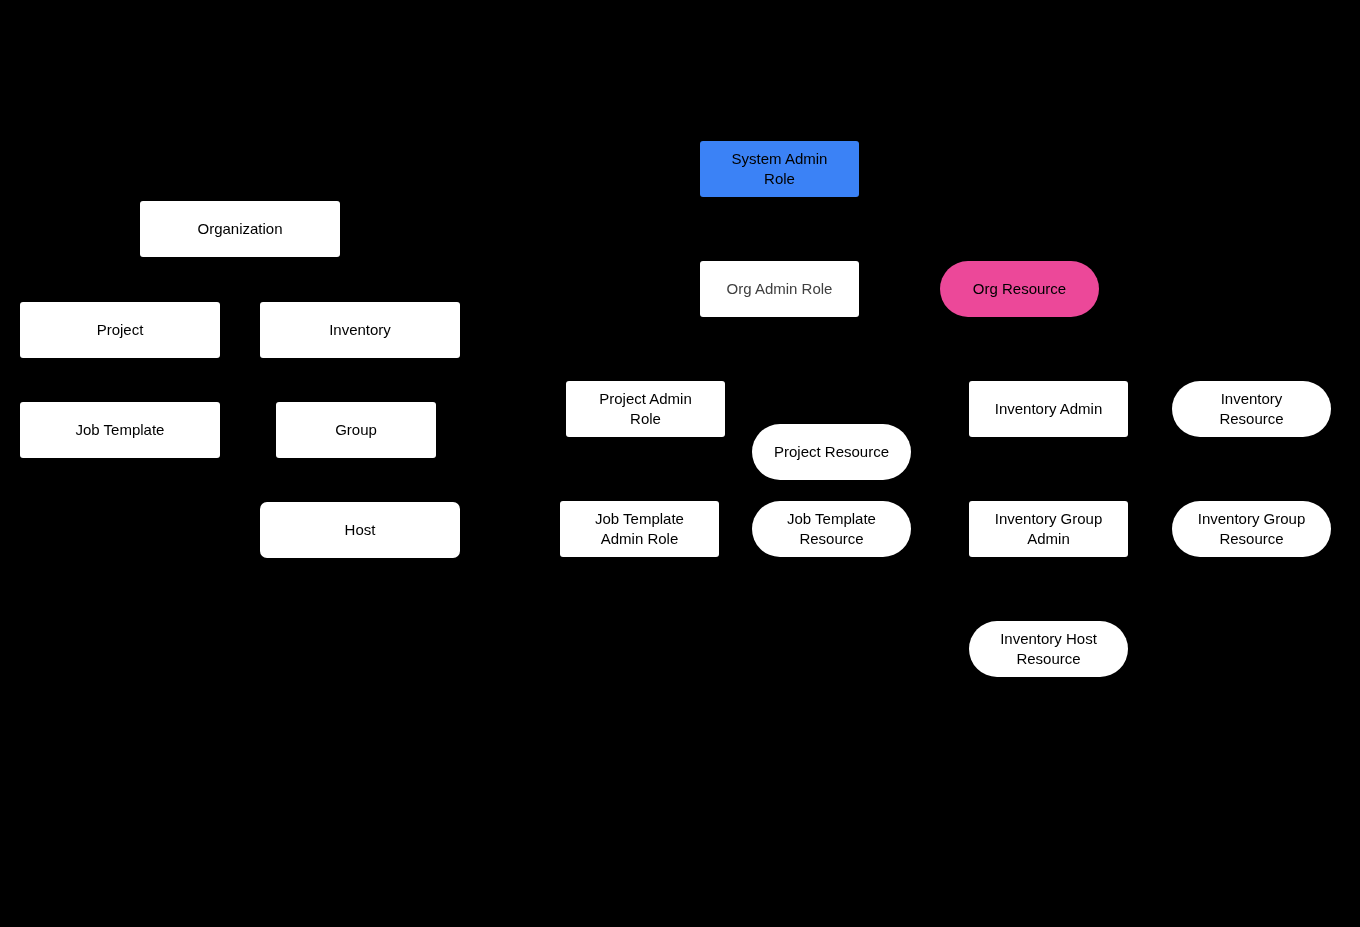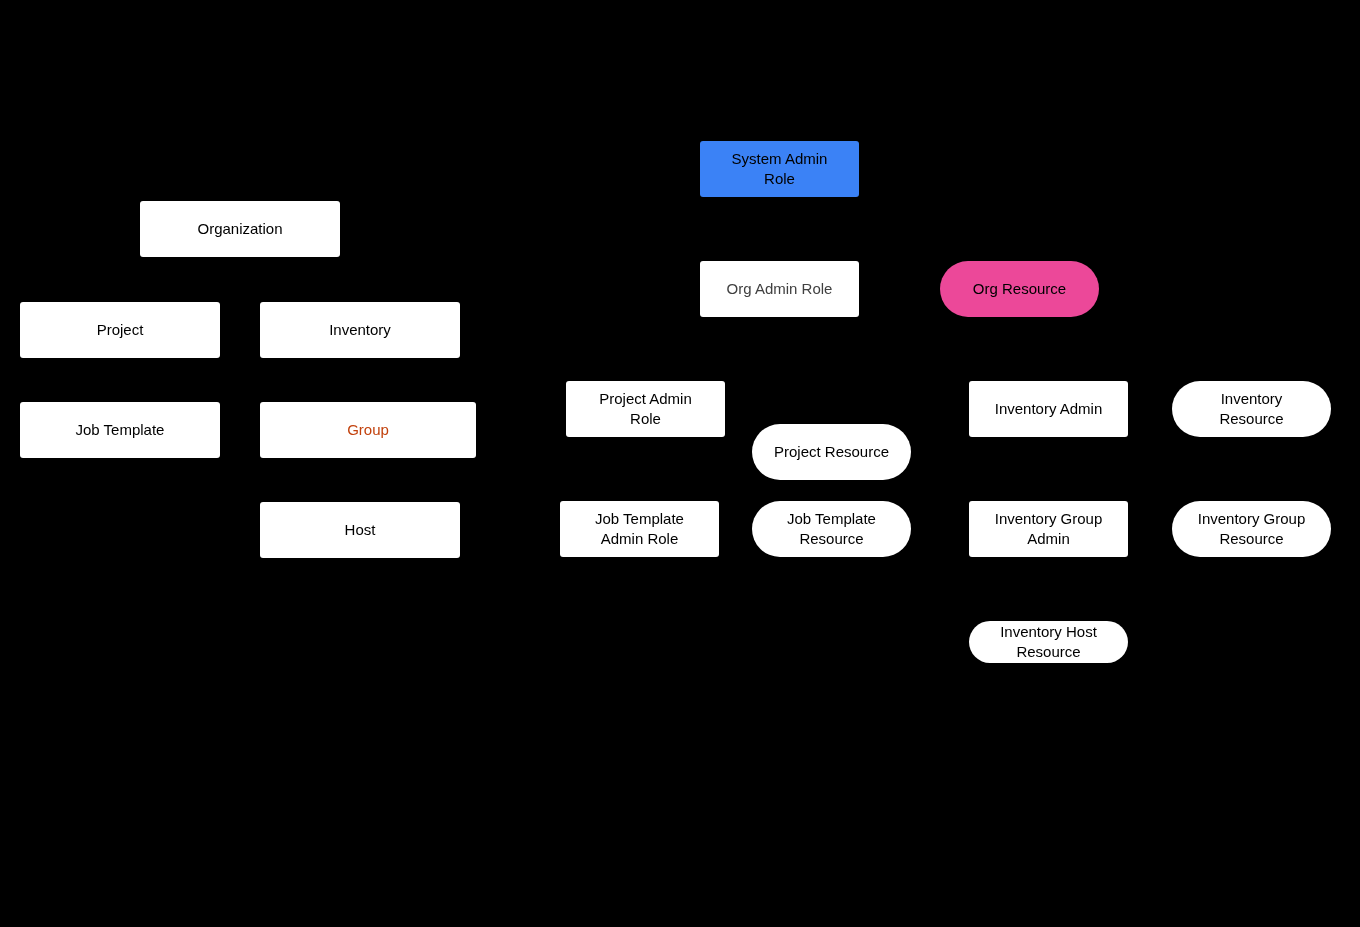--- a/index.html
+++ b/index.html
@@ -43,35 +43,35 @@
   }
 </style>
 </head>
 <body>
 
 <div id="diagram">
     <div class="node rect" style="left: 20px; top: 302px; width: 200px; height: 56px; background: rgb(255, 255, 255); color: rgb(0, 0, 0);">Project</div>
     <div class="node rect" style="left: 140px; top: 201px; width: 200px; height: 56px; background: rgb(255, 255, 255); color: rgb(0, 0, 0);">Organization</div>
     <div class="node rect" style="left: 260px; top: 302px; width: 200px; height: 56px; background: rgb(255, 255, 255); color: rgb(0, 0, 0);">Inventory</div>
     <div class="node rect" style="left: 20px; top: 402px; width: 200px; height: 56px; background: rgb(255, 255, 255); color: rgb(0, 0, 0);">Job Template</div>
-    <div class="node rect" style="left: 260px; top: 402px; width: 216px; height: 56px; background: rgb(255, 255, 255); color: #c2410c;">Group</div>
-    <div class="node rect" style="left: 260px; top: 502px; width: 200px; height: 56px; background: rgb(255, 255, 255); color: rgb(0, 0, 0);">Host</div>
+    <div class="node rect" style="left: 276px; top: 402px; width: 160px; height: 56px; background: rgb(255, 255, 255); color: #000000;">Group</div>
+    <div class="node rect" style="left: 260px; top: 502px; width: 200px; height: 56px; background: rgb(255, 255, 255); color: rgb(0, 0, 0); border-radius: 7px;">Host</div>
     <div class="node rect" style="left: 700px; top: 141px; width: 159px; height: 56px; background: #3b82f6; color: rgb(0, 0, 0);">System Admin
 Role</div>
     <div class="node rect" style="left: 700px; top: 261px; width: 159px; height: 56px; background: rgb(255, 255, 255); color: #404040;">Org Admin Role</div>
     <div class="node pill" style="left: 940px; top: 261px; width: 159px; height: 56px; background: #ec4899; color: rgb(0, 0, 0);">Org Resource</div>
     <div class="node rect" style="left: 560px; top: 381px; width: 159px; height: 56px; background: rgb(255, 255, 255); color: rgb(0, 0, 0); margin-left: 6px;">Project Admin
 Role</div>
     <div class="node pill" style="left: 752px; top: 381px; width: 159px; height: 56px; background: rgb(255, 255, 255); color: rgb(0, 0, 0); margin-top: 43px;">Project Resource</div>
     <div class="node rect" style="left: 969px; top: 381px; width: 159px; height: 56px; background: rgb(255, 255, 255); color: rgb(0, 0, 0);">Inventory Admin</div>
     <div class="node pill" style="left: 1172px; top: 381px; width: 159px; height: 56px; background: rgb(255, 255, 255); color: rgb(0, 0, 0);">Inventory
 Resource</div>
     <div class="node rect" style="left: 560px; top: 501px; width: 159px; height: 56px; background: rgb(255, 255, 255); color: rgb(0, 0, 0);">Job Template
 Admin Role</div>
     <div class="node pill" style="left: 752px; top: 501px; width: 159px; height: 56px; background: rgb(255, 255, 255); color: rgb(0, 0, 0);">Job Template
 Resource</div>
     <div class="node rect" style="left: 969px; top: 501px; width: 159px; height: 56px; background: rgb(255, 255, 255); color: rgb(0, 0, 0);">Inventory Group
 Admin</div>
     <div class="node pill" style="left: 1172px; top: 501px; width: 159px; height: 56px; background: rgb(255, 255, 255); color: rgb(0, 0, 0);">Inventory Group
 Resource</div>
-    <div class="node pill" style="left: 969px; top: 621px; width: 159px; height: 42px; background: rgb(255, 255, 255); color: rgb(0, 0, 0);">Inventory Host
+    <div class="node pill" style="left: 969px; top: 621px; width: 159px; height: 56px; background: rgb(255, 255, 255); color: rgb(0, 0, 0);">Inventory Host
 Resource</div>
   </div>
 
 </body></html>

